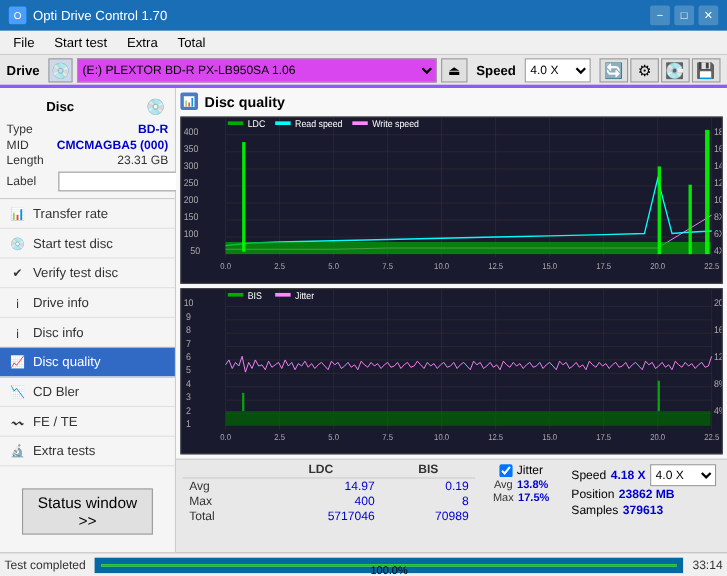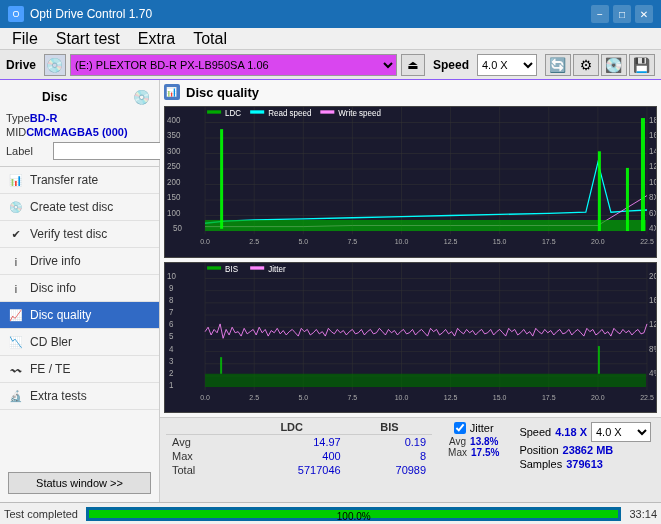--- a/index.html
+++ b/index.html
@@ -8,58 +8,58 @@
     
     .title-bar { background: #1a6eb5; color: white; height: 28px; display: flex; align-items: center; justify-content: space-between; padding: 0 8px; }
     .title-bar-left { display: flex; align-items: center; gap: 6px; }
     .title-bar-icon { width: 16px; height: 16px; background: #4a9eff; border-radius: 2px; display: flex; align-items: center; justify-content: center; font-size: 9px; color: white; }
     .title-bar-title { font-size: 12px; }
     .title-bar-controls { display: flex; gap: 4px; }
     .title-btn { width: 18px; height: 18px; background: rgba(255,255,255,0.2); border: none; color: white; cursor: pointer; font-size: 10px; display: flex; align-items: center; justify-content: center; border-radius: 2px; }
     
     
     .menu-bar { background: #f0f0f0; border-bottom: 1px solid #ccc; height: 22px; display: flex; align-items: center; padding: 0 4px; gap: 2px; }
-    .menu-item { padding: 2px 8px; cursor: pointer; font-size: 16px; border-radius: 2px; }
-    
-    
-    .drive-bar { background: #e8e8e8; border-bottom: 1px solid #8b5cf6; height: 30px; display: flex; align-items: center; padding: 2px 6px; gap: 8px; }
+    .menu-item { padding: 2px 8px; cursor: pointer; font-size: 12px; border-radius: 2px; }
+    
+    
+    .drive-bar { background: #e8e8e8; border-bottom: 3px solid #8b5cf6; height: 30px; display: flex; align-items: center; padding: 2px 6px; gap: 8px; }
     .drive-label { font-weight: bold; font-size: 12px; }
     .drive-select-wrap { display: flex; align-items: center; gap: 4px; flex: 1; }
     .drive-icon { width: 22px; height: 22px; background: #d0d8e8; border: 1px solid #999; display: flex; align-items: center; justify-content: center; font-size: 14px; }
     .drive-select { flex: 1; height: 22px; font-size: 11px; border: 1px solid #999; background: #d946ef; }
     .eject-btn { width: 24px; height: 22px; background: #e0e0e0; border: 1px solid #999; cursor: pointer; display: flex; align-items: center; justify-content: center; font-size: 12px; }
     .speed-label { font-weight: bold; font-size: 12px; }
     .speed-select { height: 22px; font-size: 11px; border: 1px solid #999; background: white; width: 60px; }
     .toolbar-icons { display: flex; gap: 2px; }
     .toolbar-icon-btn { width: 26px; height: 22px; background: #e0e0e0; border: 1px solid #999; cursor: pointer; display: flex; align-items: center; justify-content: center; font-size: 14px; }
     
     
     .main { display: flex; height: calc(524px - 28px - 22px - 30px - 22px); }
     
     
     .sidebar { width: 160px; min-width: 160px; background: #f5f5f5; border-right: 1px solid #ccc; display: flex; flex-direction: column; }
     
     .disc-section { padding: 6px; border-bottom: 1px solid #ccc; }
     .disc-header { display: flex; align-items: center; justify-content: space-between; margin-bottom: 4px; }
     .disc-title { font-weight: bold; font-size: 12px; padding-left: 36px; }
     .disc-icon { width: 22px; height: 22px; display: flex; align-items: center; justify-content: center; font-size: 14px; }
-    .disc-row { display: flex; justify-content: flex-start; margin-bottom: 2px; font-size: 11px; }
+    .disc-row { display: flex; justify-content: space-between; margin-bottom: 2px; font-size: 11px; }
     .disc-key { color: #333; }
     .disc-val { color: #0000cc; font-weight: bold; }
     .disc-val-plain { color: #333; }
     .label-row { display: flex; align-items: center; gap: 20px; margin-top: 4px; }
     .label-input { flex: 1; height: 18px; border: 1px solid #999; font-size: 10px; padding: 0 2px; }
     .label-btn { width: 18px; height: 18px; background: #e0e0e0; border: 1px solid #999; cursor: pointer; display: flex; align-items: center; justify-content: center; font-size: 10px; }
     
     .nav-menu { flex: 1; }
     .nav-item { display: flex; align-items: center; gap: 6px; padding: 5px 8px; cursor: pointer; border-bottom: 1px solid #e0e0e0; font-size: 12px; color: #333; }
     .nav-item.active { background: #316ac5; color: white; }
     .nav-item-icon { width: 16px; height: 16px; display: flex; align-items: center; justify-content: center; font-size: 11px; flex-shrink: 0; }
     
-    .status-btn { margin: 8px; padding: 4px 8px; background: #e0e0e0; border: 1px solid #999; cursor: pointer; font-size: 11px; text-align: center; }
+    .status-btn { margin: 20px; padding: 4px 8px; background: #e0e0e0; border: 1px solid #999; cursor: pointer; font-size: 14px; text-align: center; }
     
     
     .right-panel { flex: 1; display: flex; flex-direction: column; overflow: hidden; }
     
     
     .dq-panel { background: #f8f8f8; flex: 1; display: flex; flex-direction: column; padding: 4px; gap: 4px; }
     .dq-header { display: flex; align-items: center; gap: 6px; padding-bottom: 2px; }
     .dq-header-icon { width: 16px; height: 16px; background: #4a7bc4; border-radius: 2px; display: flex; align-items: center; justify-content: center; font-size: 9px; color: white; }
     .dq-title { font-size: 13px; font-weight: bold; }
     
@@ -79,21 +79,21 @@
     .jitter-val { color: #0000cc; font-weight: bold; }
     .speed-area { display: flex; flex-direction: column; align-items: flex-start; gap: 2px; padding: 2px 4px; font-size: 11px; }
     .speed-val { color: #0000cc; font-weight: bold; }
     .actions-area { display: flex; flex-direction: column; gap: 4px; justify-content: center; padding: 2px 4px; }
     .action-btn { padding: 3px 10px; background: #e0e0e0; border: 1px solid #888; cursor: pointer; font-size: 11px; white-space: nowrap; }
     .speed-select-sm { height: 20px; font-size: 11px; border: 1px solid #999; background: white; width: 60px; }
     
     
     .status-bar { background: #f0f0f0; border-top: 1px solid #bbb; height: 22px; display: flex; align-items: center; padding: 0 4px; gap: 8px; }
     .status-text { font-size: 11px; color: #333; flex: 0 0 auto; }
-    .progress-wrap { flex: 1; height: 14px; background: #f0abfc; border: 3px solid #0369a1; position: relative; }
+    .progress-wrap { flex: 1; height: 14px; background: #f0abfc; border: 6px solid #0369a1; position: relative; }
     .progress-bar { height: 100%; background: #00cc00; }
     .progress-text { position: absolute; width: 100%; text-align: center; top: 0; font-size: 10px; line-height: 14px; color: #000; }
     .time-text { font-size: 11px; color: #333; flex: 0 0 auto; }
   </style>
 </head>
 <body>
 
 <div class="title-bar">
   <div class="title-bar-left">
     <div class="title-bar-icon">O</div>
@@ -142,35 +142,39 @@
         <div class="disc-icon">💿</div>
       </div>
       <div class="disc-row">
         <span class="disc-key">Type</span>
         <span class="disc-val">BD-R</span>
       </div>
       <div class="disc-row">
         <span class="disc-key">MID</span>
         <span class="disc-val">CMCMAGBA5 (000)</span>
       </div>
+      <div class="disc-row">
+        <span class="disc-key">Length</span>
+        <span class="disc-val-plain">23.31 GB</span>
+      </div>
       <div class="label-row">
         <span class="disc-key">Label</span>
         <input class="label-input" type="text" value="" style="">
         <button class="label-btn">✏</button>
       </div>
     </div>
 
     <div class="nav-menu">
       <div class="nav-item">
         <div class="nav-item-icon">📊</div>
         <span>Transfer rate</span>
       </div>
       <div class="nav-item">
         <div class="nav-item-icon">💿</div>
-        <span>Create test disc</span>
+        <span>Start test disc</span>
       </div>
       <div class="nav-item">
         <div class="nav-item-icon">✔</div>
         <span>Verify test disc</span>
       </div>
       <div class="nav-item">
         <div class="nav-item-icon">ℹ</div>
         <span>Drive info</span>
       </div>
       <div class="nav-item">

